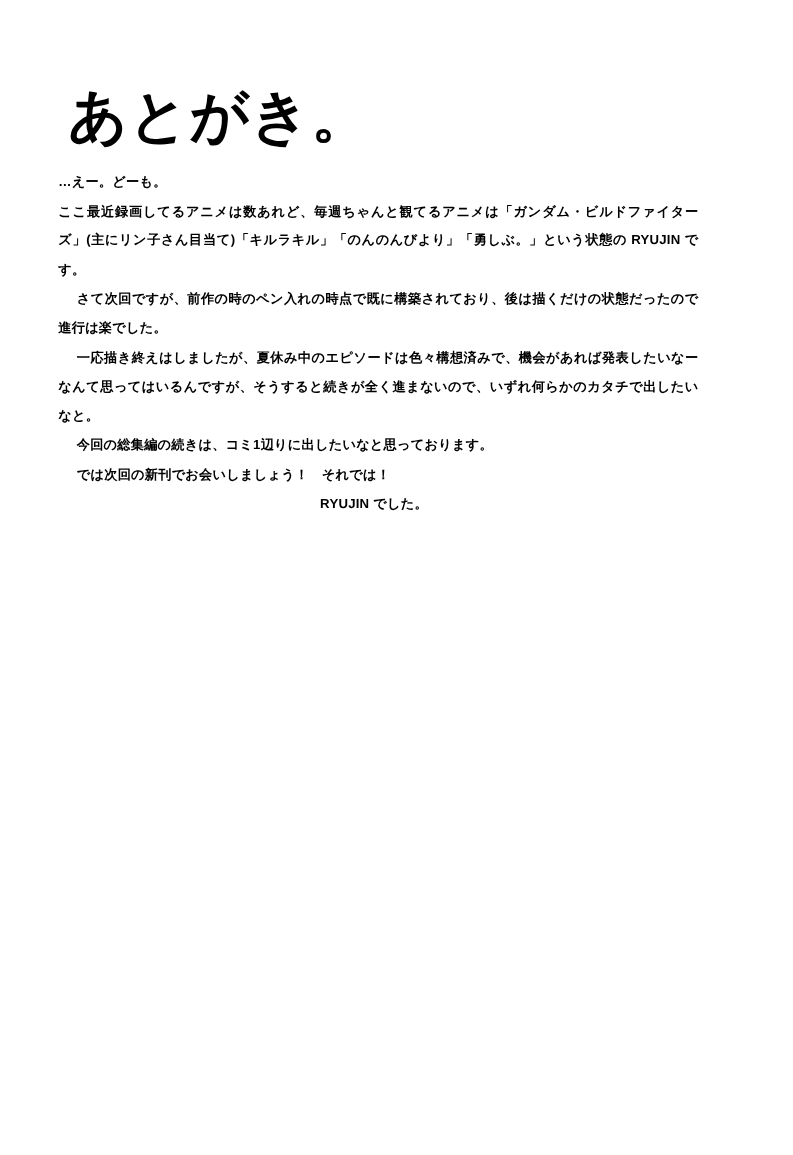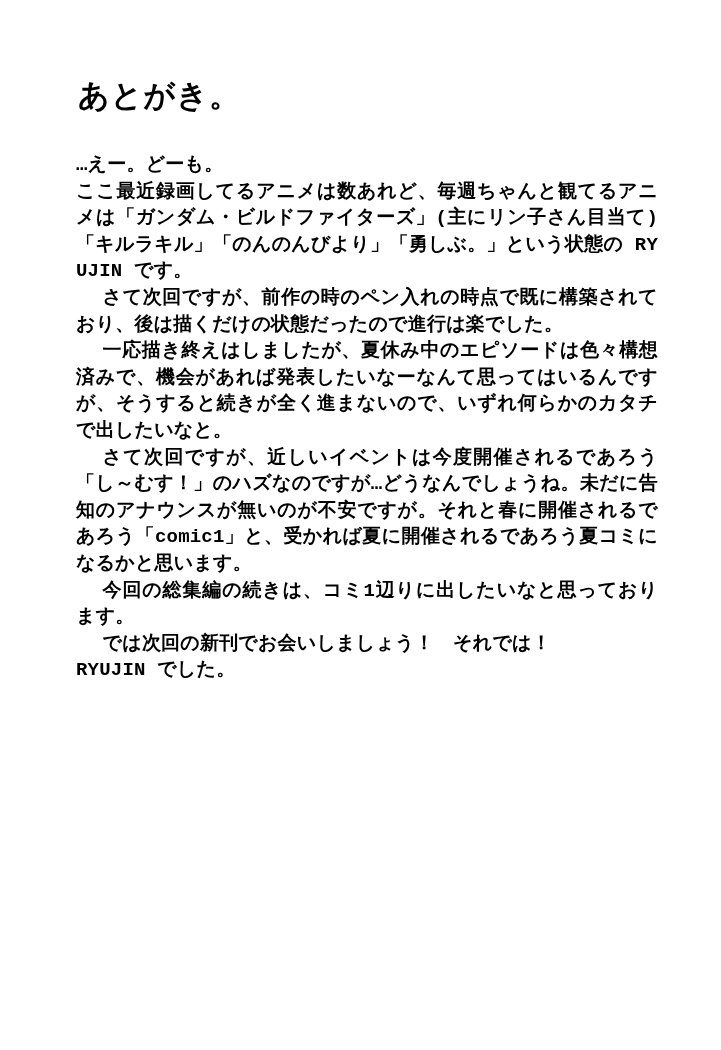--- a/index.html
+++ b/index.html
@@ -15,72 +15,71 @@
     color: #000000;
   }
   .page {
     position: relative;
     width: 721px;
     height: 1050px;
     background: #ffffff;
   }
   .afterword-title {
     position: absolute;
-    left: 78px;
+    left: 62px;
     top: 78px;
     font-family: "DejaVu Sans", sans-serif;
-    font-size: 31px;
+    font-size: 53px;
     font-weight: bold;
     letter-spacing: 1px;
     line-height: 1.1;
     color: #000000;
   }
   .body-text {
     position: absolute;
-    left: 76px;
+    left: 53px;
     top: 152px;
     width: 582px;
-    font-family: Liberation Mono, monospace;
-    font-size: 19px;
+    font-family: Liberation Sans, sans-serif;
+    font-size: 12px;
     font-weight: bold;
     line-height: 26.6px;
     letter-spacing: 0.2px;
     color: #000000;
     text-align: justify;
     text-justify: inter-character;
   }
   .para {
     margin: 0;
     padding: 0;
     white-space: pre-wrap;
     word-break: break-all;
     overflow-wrap: anywhere;
   }
   .indent {
     text-indent: 1.4em;
   }
   .sign-line {
     margin: 0;
     padding: 0;
-    text-align: left;
+    text-align: center;
     padding-right: 8px;
     white-space: pre-wrap;
   }
 </style>
 </head>
 <body>
 
 <div class="page">
 
   <div class="afterword-title">あとがき。</div>
 
   <div class="body-text">
     <p class="para">…えー。どーも。</p>
     <p class="para">ここ最近録画してるアニメは数あれど、毎週ちゃんと観てるアニメは「ガンダム・ビルドファイターズ」(主にリン子さん目当て)「キルラキル」「のんのんびより」「勇しぶ。」という状態の RYUJIN です。</p>
     <p class="para indent">さて次回ですが、前作の時のペン入れの時点で既に構築されており、後は描くだけの状態だったので進行は楽でした。</p>
     <p class="para indent">一応描き終えはしましたが、夏休み中のエピソードは色々構想済みで、機会があれば発表したいなーなんて思ってはいるんですが、そうすると続きが全く進まないので、いずれ何らかのカタチで出したいなと。</p>
-    <p class="para indent">さて次回ですが、近しいイベントは今度開催されるであろう「し～むす！」のハズなのですが…どうなんでしょうね。未だに告知のアナウンスが無いのが不安ですが。それと春に開催されるであろう「comic1」と、受かれば夏に開催されるであろう夏コミになるかと思います。</p>
     <p class="para indent">今回の総集編の続きは、コミ1辺りに出したいなと思っております。</p>
     <p class="para indent">では次回の新刊でお会いしましょう！　それでは！</p>
     <p class="sign-line">RYUJIN でした。</p>
   </div>
 
 </div>
 
 </body></html>

